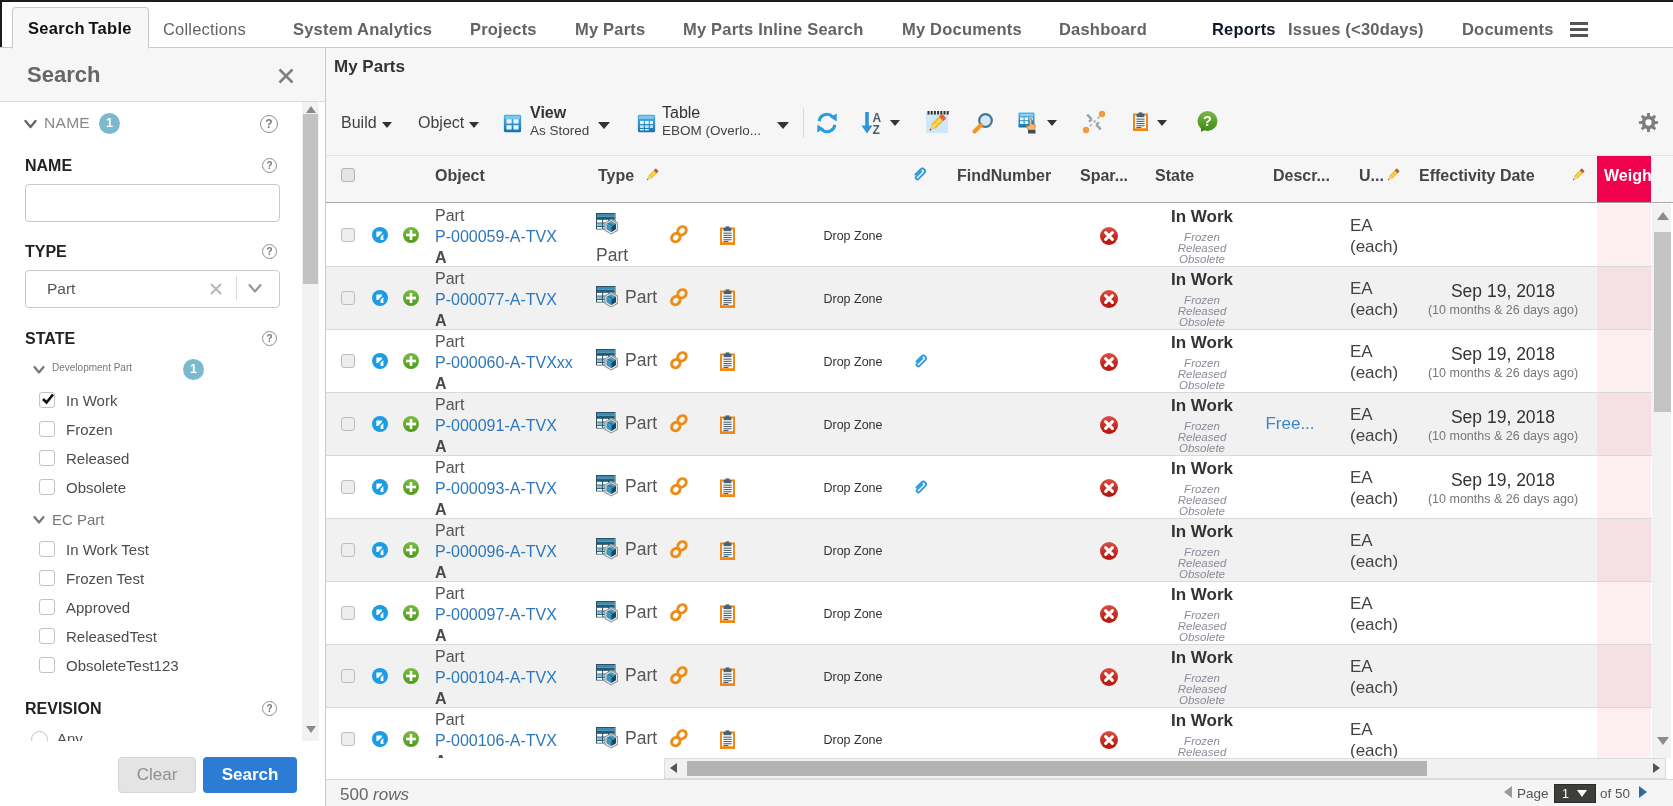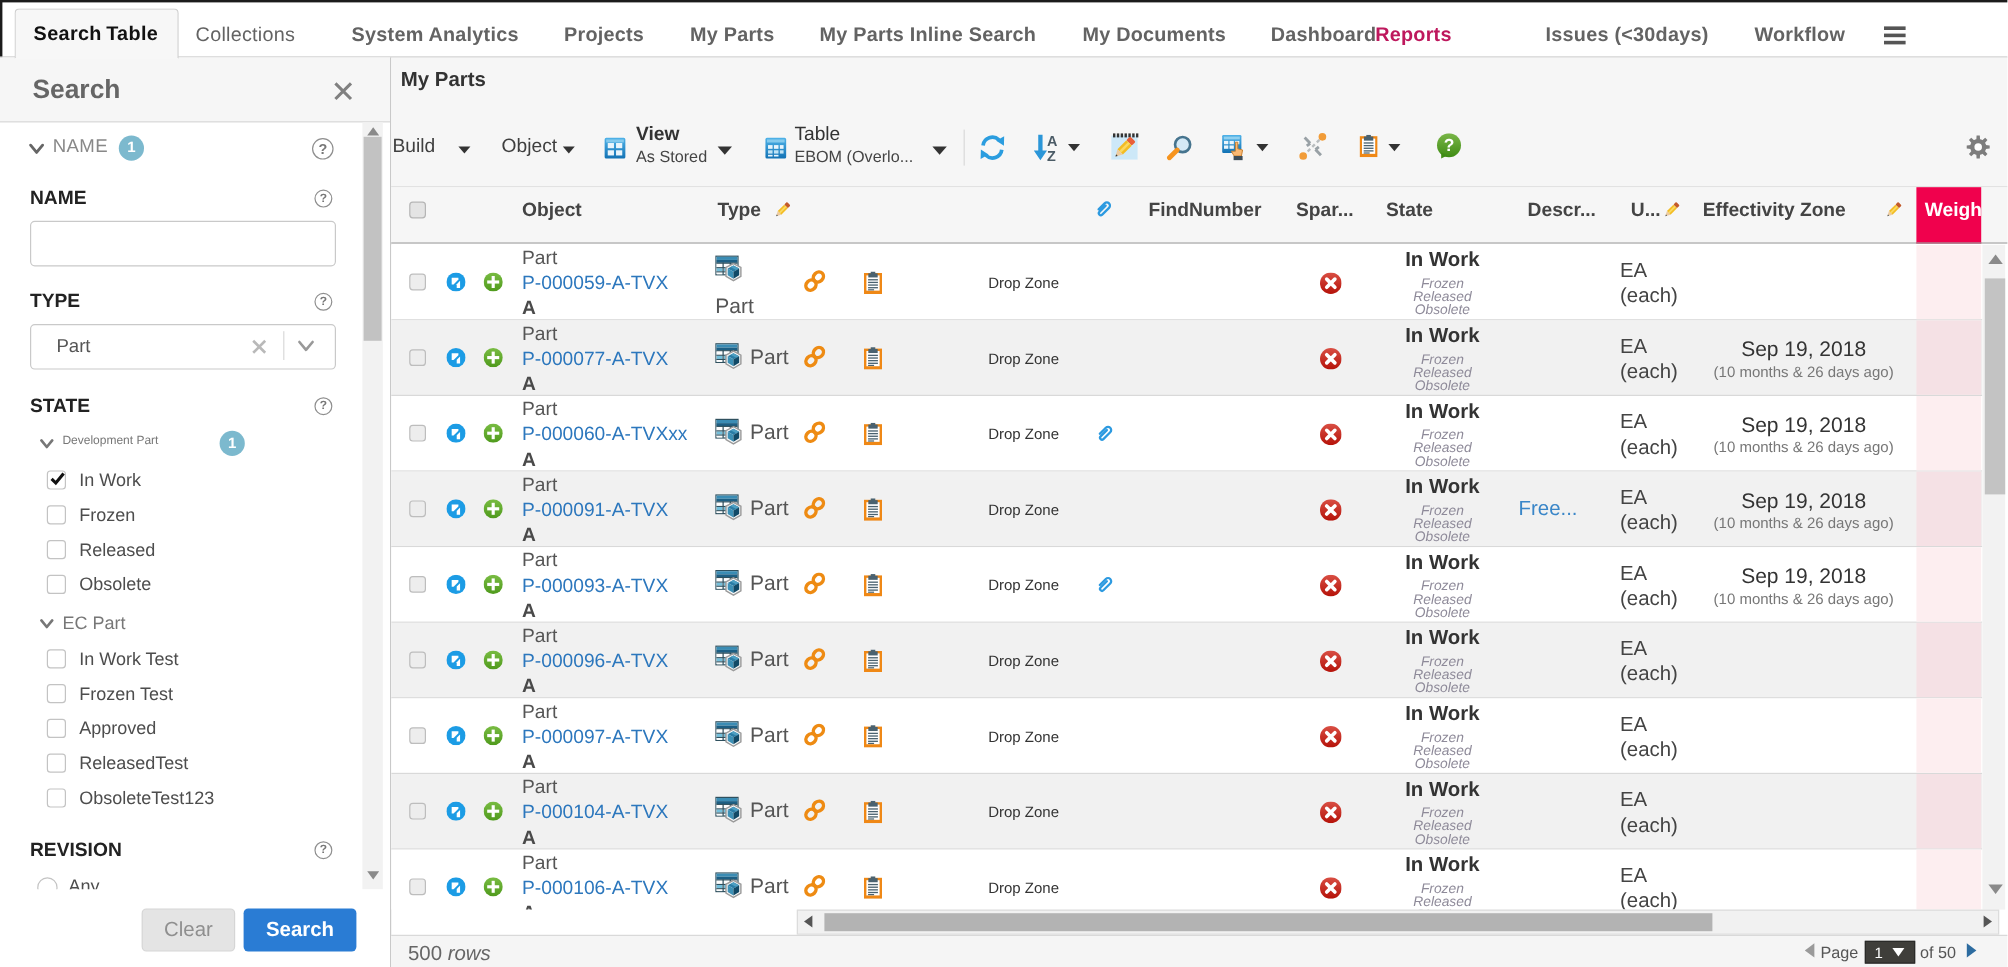--- a/index.html
+++ b/index.html
@@ -5,23 +5,23 @@
 <div style="position:absolute;left:0;top:47px;width:1673px;height:1px;background:#c9c9c9;"></div>
 <div style="position:absolute;left:12px;top:7px;width:135px;height:40px;background:#f7f7f7;border:1px solid #c9c9c9;border-bottom:1px solid #f7f7f7;border-radius:4px 4px 0 0;z-index:3;"></div>
 <div style="position:absolute;left:28px;top:19px;font-size:16.5px;color:#111;font-weight:bold;white-space:nowrap;z-index:4;letter-spacing:0.3px;">Search Table</div>
 <div style="position:absolute;left:163px;top:20px;font-size:16.5px;color:#636363;font-weight:normal;white-space:nowrap;letter-spacing:0.2px;">Collections</div>
 <div style="position:absolute;left:293px;top:20px;font-size:16.5px;color:#636363;font-weight:bold;white-space:nowrap;letter-spacing:0.2px;">System Analytics</div>
 <div style="position:absolute;left:470px;top:20px;font-size:16.5px;color:#636363;font-weight:bold;white-space:nowrap;letter-spacing:0.2px;text-align:right;">Projects</div>
 <div style="position:absolute;left:575px;top:20px;font-size:16.5px;color:#636363;font-weight:bold;white-space:nowrap;letter-spacing:0.2px;">My Parts</div>
 <div style="position:absolute;left:683px;top:20px;font-size:16.5px;color:#636363;font-weight:bold;white-space:nowrap;letter-spacing:0.2px;">My Parts Inline Search</div>
 <div style="position:absolute;left:902px;top:20px;font-size:16.5px;color:#636363;font-weight:bold;white-space:nowrap;letter-spacing:0.2px;">My Documents</div>
 <div style="position:absolute;left:1059px;top:20px;font-size:16.5px;color:#636363;font-weight:bold;white-space:nowrap;letter-spacing:0.2px;">Dashboard</div>
-<div style="position:absolute;left:1146px;top:20px;font-size:16.5px;color:#be185d;font-weight:bold;white-space:nowrap;letter-spacing:0.2px;">Reports</div>
+<div style="position:absolute;left:1212px;top:20px;font-size:16.5px;color:#0f172a;font-weight:bold;white-space:nowrap;letter-spacing:0.2px;">Reports</div>
 <div style="position:absolute;left:1288px;top:20px;font-size:16.5px;color:#636363;font-weight:bold;white-space:nowrap;letter-spacing:0.2px;">Issues (&lt;30days)</div>
-<div style="position:absolute;left:1462px;top:20px;font-size:16.5px;color:#636363;font-weight:bold;white-space:nowrap;letter-spacing:0.2px;">Workflow</div>
+<div style="position:absolute;left:1462px;top:20px;font-size:16.5px;color:#636363;font-weight:bold;white-space:nowrap;letter-spacing:0.2px;">Documents</div>
 <div style="position:absolute;left:1570px;top:22px;width:18px;height:3px;background:#555;"></div>
 <div style="position:absolute;left:1570px;top:28px;width:18px;height:3px;background:#555;"></div>
 <div style="position:absolute;left:1570px;top:34px;width:18px;height:3px;background:#555;"></div>
 <div style="position:absolute;left:325px;top:48px;width:1px;height:758px;background:#c9c9c9;"></div>
 <div style="position:absolute;left:0;top:48px;width:325px;height:758px;background:#fff;">
     <div style="position:absolute;left:0;top:0;width:325px;height:53px;background:#f6f6f6;border-bottom:1px solid #d9d9d9;"></div>
     <div style="position:absolute;left:27px;top:14px;font-size:22px;color:#666;font-weight:bold;white-space:nowrap;">Search</div>
     <svg width="18" height="18" viewBox="0 0 18 18" style="position:absolute;left:277px;top:19px;">
       <path d="M2.5 2.5 L15.5 15.5 M15.5 2.5 L2.5 15.5" stroke="#808080" stroke-width="2.6"></path>
     </svg>
@@ -89,21 +89,21 @@
     <div style="position:absolute;left:302px;top:54px;width:17px;height:639px;background:#f2f2f2;"></div>
     <div style="position:absolute;left:306px;top:58px;width:0;height:0;border-left:5px solid transparent;border-right:5px solid transparent;border-bottom:7px solid #8a8a8a;"></div>
     <div style="position:absolute;left:306px;top:678px;width:0;height:0;border-left:5px solid transparent;border-right:5px solid transparent;border-top:7px solid #8a8a8a;"></div>
     <div style="position:absolute;left:303px;top:66px;width:15px;height:170px;background:#c2c2c2;"></div>
     <div style="position:absolute;left:118px;top:709px;width:78px;height:36px;background:#e4e4e4;border:1px solid #d5d5d5;border-radius:4px;box-sizing:border-box;color:#8f8f8f;font-size:17px;text-align:center;line-height:34px;">Clear</div>
     <div style="position:absolute;left:203px;top:709px;width:94px;height:36px;background:#2a7cd4;border-radius:4px;color:#fff;font-weight:bold;font-size:17px;text-align:center;line-height:36px;">Search</div>
   </div>
 <div style="position:absolute;left:326px;top:0;width:1347px;height:806px;">
     <div style="position:absolute;left:0;top:48px;width:1347px;height:155px;background:#f6f6f6;"></div>
     <div style="position:absolute;left:8px;top:57px;font-size:17px;color:#333;font-weight:bold;white-space:nowrap;">My Parts</div>
-    <div style="position:absolute;left:1px;top:114px;font-size:16px;color:#3f3f3f;font-weight:normal;white-space:nowrap;">Build</div>
+    <div style="position:absolute;left:15px;top:114px;font-size:16px;color:#3f3f3f;font-weight:normal;white-space:nowrap;">Build</div>
     <div style="position:absolute;left:56px;top:122px;width:0;height:0;border-left:5px solid transparent;border-right:5px solid transparent;border-top:6px solid #333;"></div>
     <div style="position:absolute;left:92px;top:114px;font-size:16px;color:#3f3f3f;font-weight:normal;white-space:nowrap;">Object</div>
     <div style="position:absolute;left:143px;top:122px;width:0;height:0;border-left:5px solid transparent;border-right:5px solid transparent;border-top:6px solid #333;"></div>
     <svg width="19" height="19" viewBox="0 0 22 22" style="position:absolute;left:177px;top:114px;">
       <defs>
         <linearGradient id="tb177114" x1="0" y1="0" x2="0" y2="1">
           <stop offset="0" stop-color="#4fb2e8"></stop>
           <stop offset="1" stop-color="#1272b4"></stop>
         </linearGradient>
       </defs>
@@ -263,21 +263,21 @@
     <div style="position:absolute;left:1033px;top:167px;font-size:16px;color:#444;font-weight:bold;white-space:nowrap;">U...</div>
     <svg width="16" height="16" viewBox="0 0 16 16" style="position:absolute;left:1059px;top:167px;">
       <g transform="rotate(45 8 8)">
         <rect x="5.9" y="0.6" width="4.2" height="3.2" fill="#c35a2a" rx="0.8"></rect>
         <rect x="5.9" y="3.8" width="4.2" height="7.6" fill="#f3bc23"></rect>
         <rect x="7.3" y="3.8" width="1.5" height="7.6" fill="#fad961"></rect>
         <polygon points="5.9,11.4 10.1,11.4 8,15.4" fill="#edcba0"></polygon>
         <polygon points="7.3,13.9 8.7,13.9 8,15.4" fill="#3a4a55"></polygon>
       </g>
     </svg>
-    <div style="position:absolute;left:1093px;top:167px;font-size:16px;color:#444;font-weight:bold;white-space:nowrap;">Effectivity Zone</div>
+    <div style="position:absolute;left:1093px;top:167px;font-size:16px;color:#444;font-weight:bold;white-space:nowrap;">Effectivity Date</div>
     <svg width="16" height="16" viewBox="0 0 16 16" style="position:absolute;left:1244px;top:167px;">
       <g transform="rotate(45 8 8)">
         <rect x="5.9" y="0.6" width="4.2" height="3.2" fill="#c35a2a" rx="0.8"></rect>
         <rect x="5.9" y="3.8" width="4.2" height="7.6" fill="#f3bc23"></rect>
         <rect x="7.3" y="3.8" width="1.5" height="7.6" fill="#fad961"></rect>
         <polygon points="5.9,11.4 10.1,11.4 8,15.4" fill="#edcba0"></polygon>
         <polygon points="7.3,13.9 8.7,13.9 8,15.4" fill="#3a4a55"></polygon>
       </g>
     </svg>
     <div style="position:absolute;left:1271px;top:156px;width:54px;height:47px;background:#f0014d;border-bottom:1px solid #9e9e9e;box-sizing:border-box;"></div>

